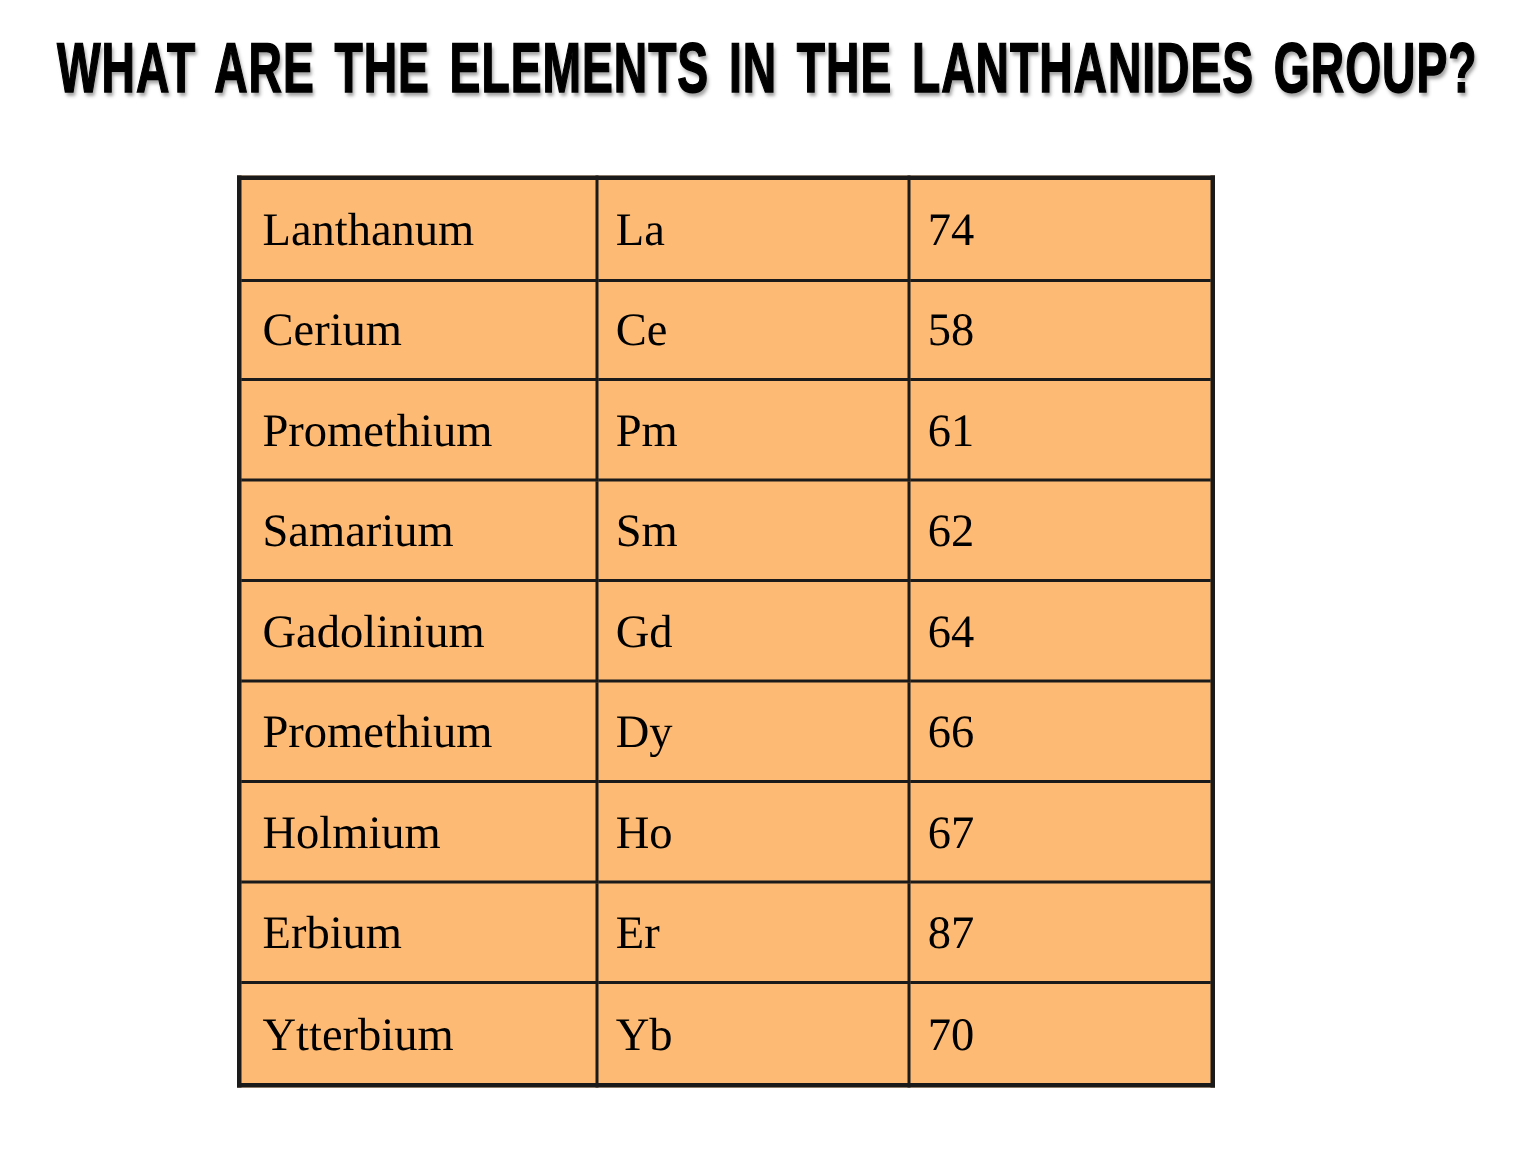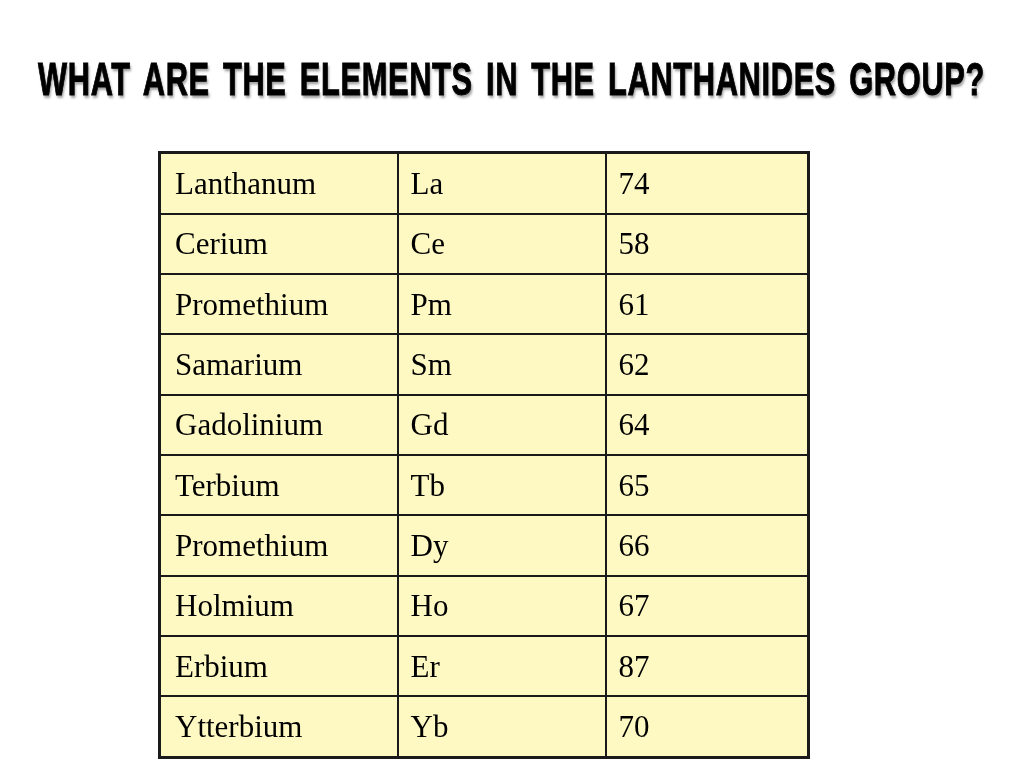--- a/index.html
+++ b/index.html
@@ -8,21 +8,20 @@
     height: 768px;
     background: #ffffff;
     position: relative;
     overflow: hidden;
     font-family: "Liberation Sans", sans-serif;
   }
   .slide {
     position: absolute;
     inset: 0;
     background: #ffffff;
-    margin-top: 34px;
   }
   .title {
     position: absolute;
     left: 38px;
     top: 21px;
     margin: 0;
     font-family: "Liberation Sans", "DejaVu Sans", sans-serif;
     font-weight: 900;
     font-size: 47px;
     line-height: 1;
@@ -41,21 +40,21 @@
   }
   table.elements {
     border-collapse: collapse;
     table-layout: fixed;
     width: 649px;
     height: 608px;
     border: 3px solid #1a1a1a;
     font-family: "Liberation Serif", "DejaVu Serif", serif;
     font-size: 31px;
     color: #000000;
-    background: #fef9c3;
+    background: #fdba74;
   }
   col.c1 { width: 238px; }
   col.c2 { width: 208px; }
   col.c3 { width: 203px; }
   table.elements td {
     border: 2px solid #1a1a1a;
     padding: 0 0 0 12px;
     vertical-align: middle;
     line-height: 1;
     overflow: hidden;
@@ -97,25 +96,20 @@
             <td class="name-cell">Samarium</td>
             <td class="symbol-cell">Sm</td>
             <td class="number-cell">62</td>
           </tr>
           <tr>
             <td class="name-cell">Gadolinium</td>
             <td class="symbol-cell">Gd</td>
             <td class="number-cell">64</td>
           </tr>
           <tr>
-            <td class="name-cell">Terbium</td>
-            <td class="symbol-cell">Tb</td>
-            <td class="number-cell">65</td>
-          </tr>
-          <tr>
             <td class="name-cell">Promethium</td>
             <td class="symbol-cell">Dy</td>
             <td class="number-cell">66</td>
           </tr>
           <tr>
             <td class="name-cell">Holmium</td>
             <td class="symbol-cell">Ho</td>
             <td class="number-cell">67</td>
           </tr>
           <tr>

